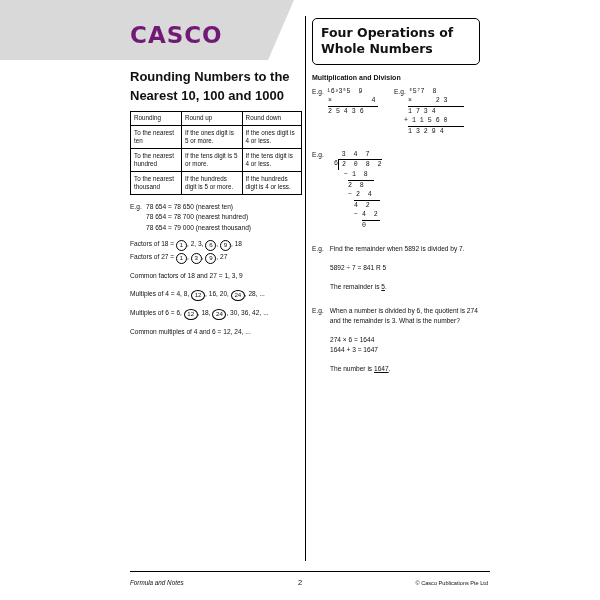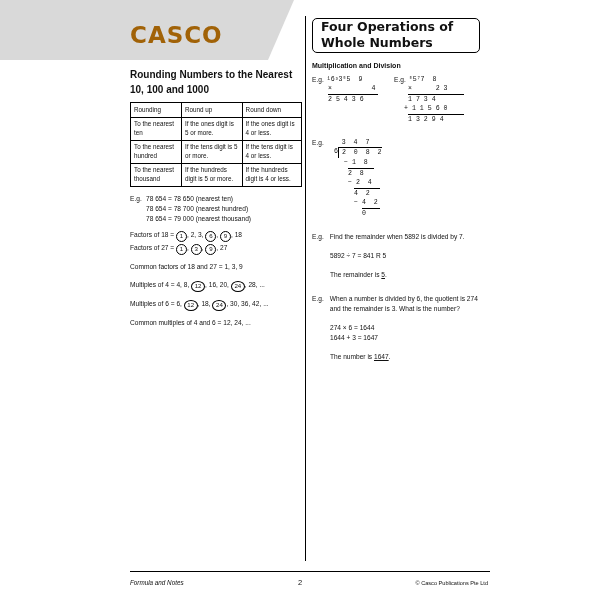--- a/index.html
+++ b/index.html
@@ -22,36 +22,36 @@
   }
   .banner-notch{
     position:absolute;left:268px;top:0;width:0;height:0;
     border-top:60px solid #d9d9d9;
     border-right:26px solid transparent;
   }
   .brand{
     position:absolute;left:130px;top:22px;
     font-size:23px;font-weight:bold;letter-spacing:1px;
     font-family:"DejaVu Sans", sans-serif;
-    color:#a16207;
+    color:#701a75;
   }
   
   .col-left{position:absolute;left:130px;top:68px;width:172px;}
   .col-right{position:absolute;left:312px;top:18px;width:168px;}
   .divider{
     position:absolute;left:305px;top:16px;width:1px;height:545px;
     background:#000;
   }
   
   .sec-title{
-    font-size:10px;font-weight:bold;line-height:1.45;margin-bottom:5px;
+    font-size:13px;font-weight:bold;line-height:1.45;margin-bottom:5px;
   }
   .boxed-title{
     border:1.6px solid #000;border-radius:5px;
-    padding:0 8px;
+    padding:6px 8px;
     font-size:12.5px;font-weight:bold;
     font-family:"DejaVu Sans", sans-serif;
     line-height:1.3;
     display:inline-block;
   }
   .boxed-title.wide{display:block;}
   
   table.rt{
     border-collapse:collapse;width:100%;margin-top:3px;margin-bottom:7px;
     font-size:6.3px;

